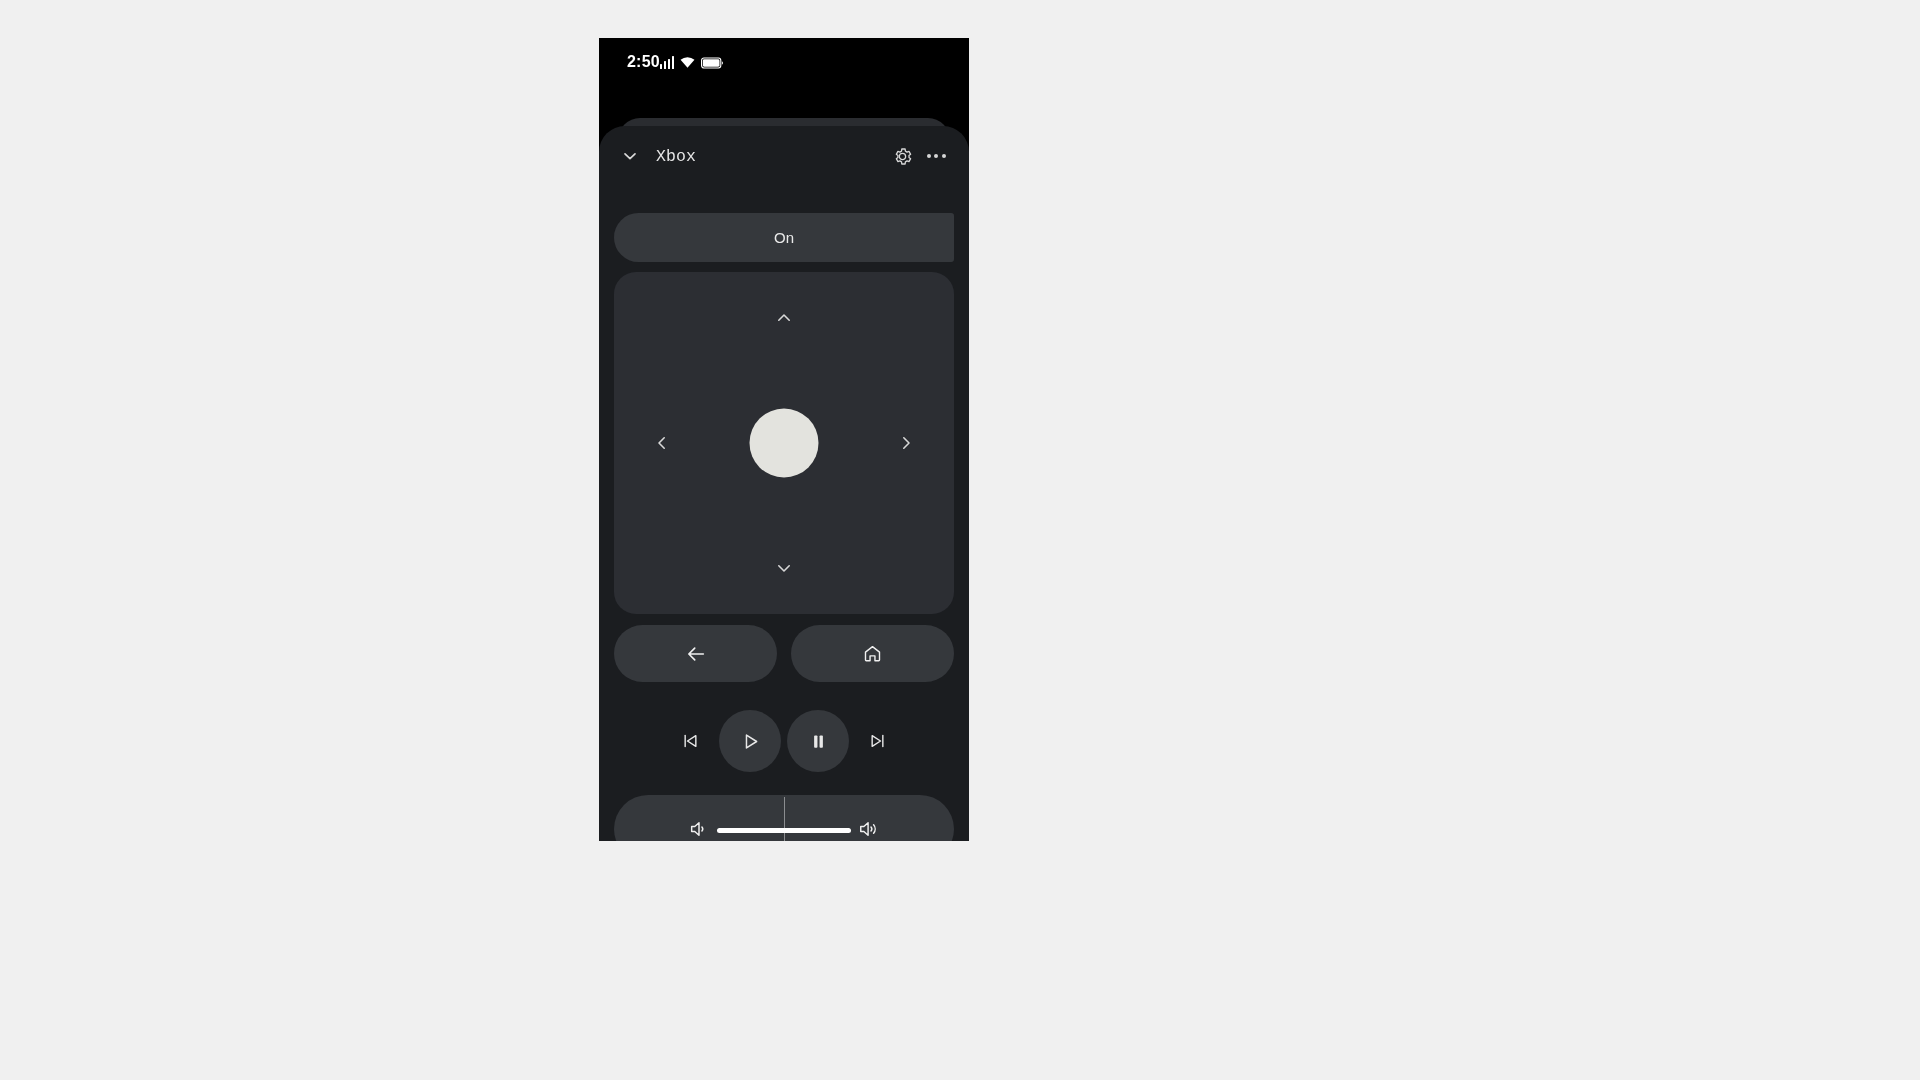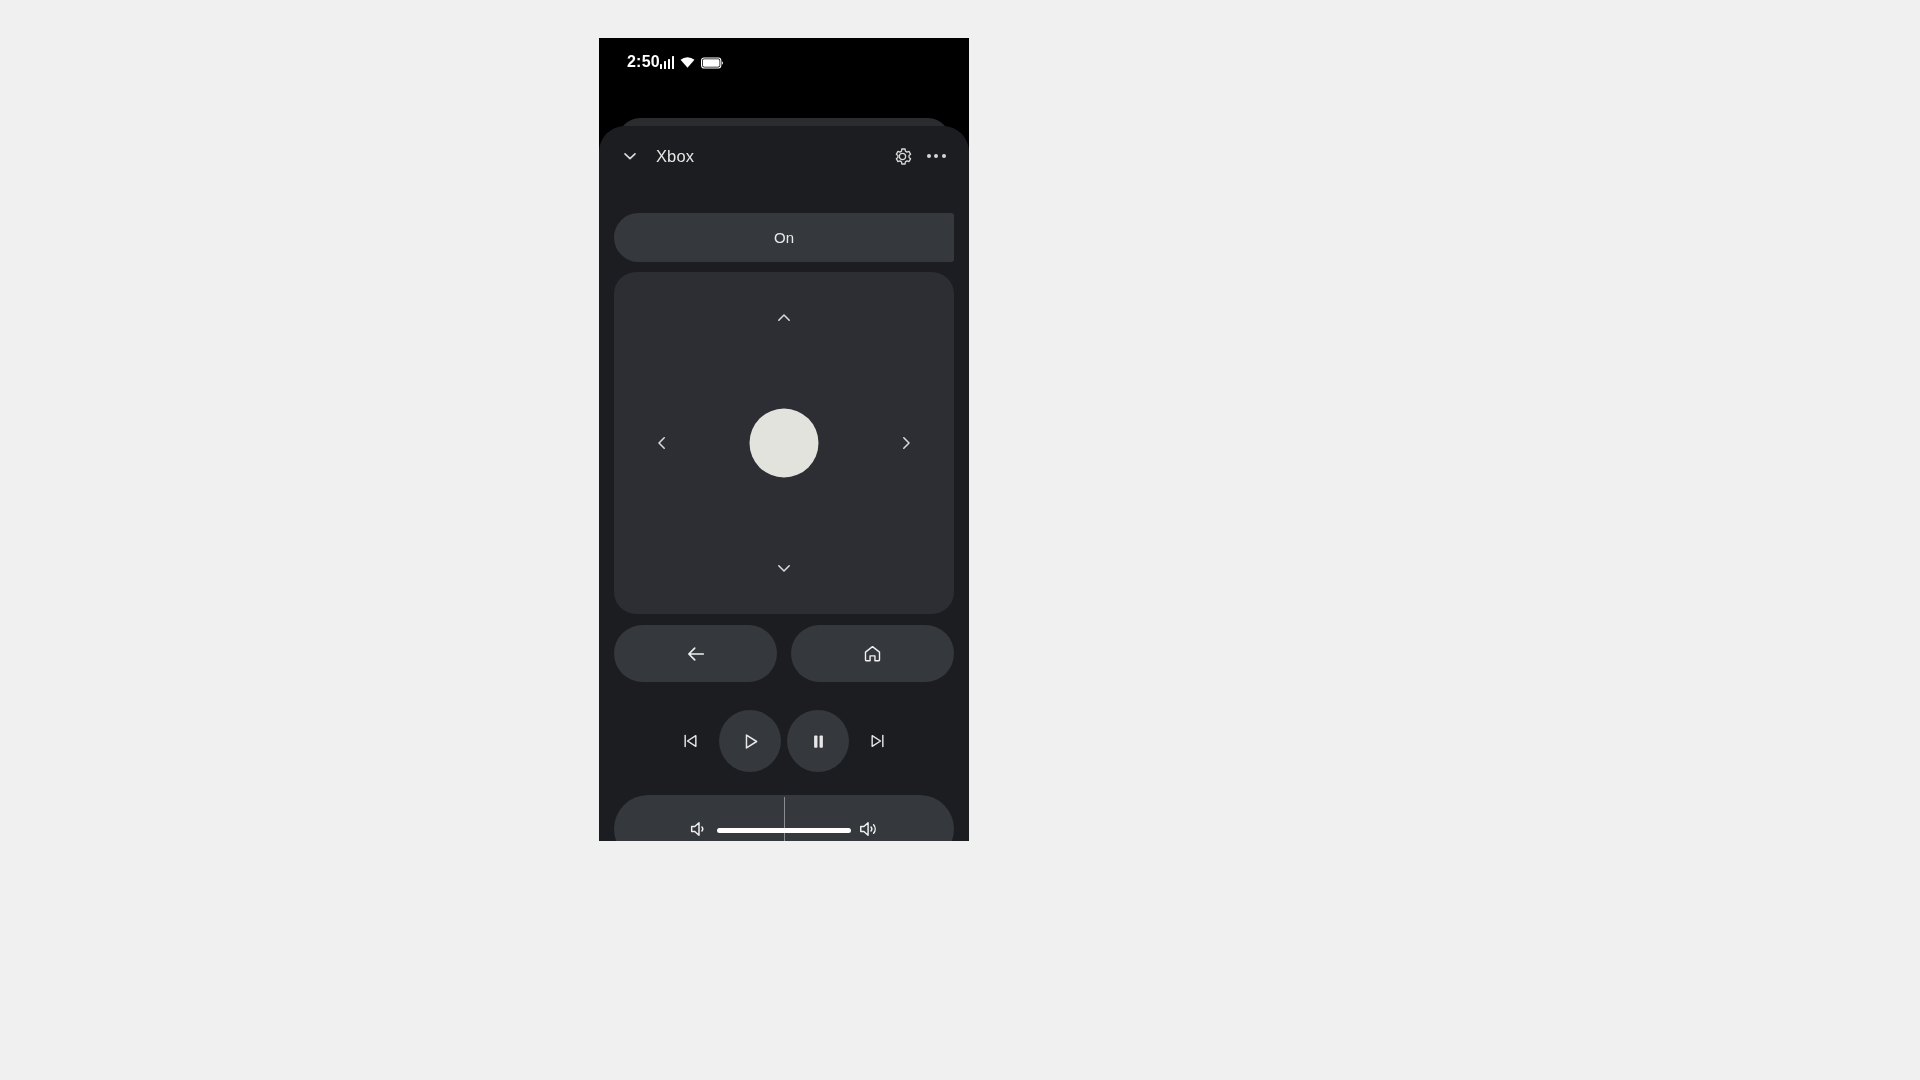--- a/index.html
+++ b/index.html
@@ -66,20 +66,21 @@
     background: #1b1d20;
     border-radius: 26px 26px 0 0;
   }
 
   
   .header {
     position: absolute; left: 0; top: 0;
     width: 100%; height: 60px;
     display: flex; align-items: center;
     padding: 0 16px 0 14px;
+    font-family: Liberation Mono, monospace;
   }
   .hdr-btn {
     width: 34px; height: 34px;
     display: flex; align-items: center; justify-content: center;
     flex: 0 0 auto;
   }
   .hdr-title {
     color: #e6e6e6;
     font-size: 16.5px;
     margin-left: 9px;

